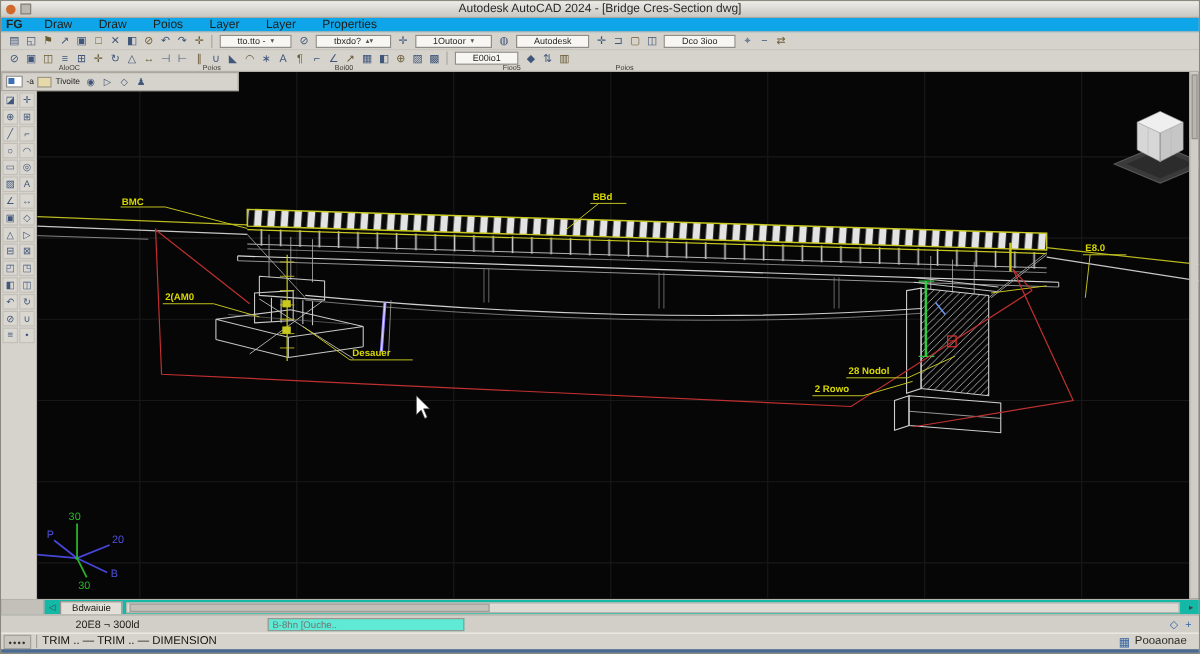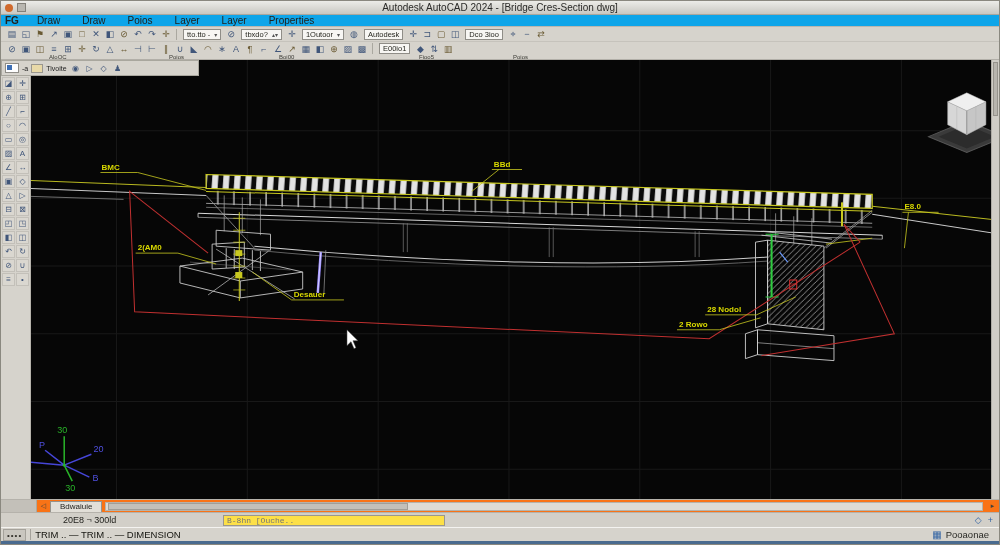--- a/index.html
+++ b/index.html
@@ -17,21 +17,21 @@
   .menubar { height:12px; background:#0ea5e9; border-bottom:1px solid #bab7b0; display:flex; align-items:center; font-size:10px; flex:0 0 auto;}
   .logo { font-weight:bold; font-size:10px; padding:0 7px 0 4px; color:#23231f; }
   .menuitem { padding:0 11px; color:#20201c;text-align:center; }
 
   
   .tbrow { background:#d6d3cc; display:flex; align-items:center; padding-left:4px; flex:0 0 auto; }
   .row1 { height:15px; border-bottom:1px solid #c6c3bc; }
   .row2 { height:18px; position:relative; border-bottom:1px solid #b2afa8; align-items:flex-start; padding-top:1px; }
   .tbi { width:14px; height:12px; font-size:9px; line-height:12px; text-align:center; color:#40567a; flex:0 0 auto; }
   .tbi:nth-child(3n) { color:#6a5a33; }
-  .combo { display:flex; align-items:center; background:#f7f6f3; border:1px solid #8f8d87; height:11px; font-size:7.5px; padding:0 3px; color:#26261f; margin:0 3px; white-space:nowrap; }
+  .combo { display:flex; align-items:center; background:#f7f6f3; border:1px solid #8f8d87; height:11px; font-size:7.5px; padding:0 14px; color:#26261f; margin:0 3px; white-space:nowrap; }
   .combo .dd { font-size:6px; color:#555; margin-left:4px; }
   .sep { width:1px; height:11px; background:#aaa8a0; margin:0 3px; flex:0 0 auto;}
   .grouplabels { position:absolute; left:0; top:12px; width:100%; height:6px; font-size:6px; color:#3a3a34; }
   .grouplabels span { position:absolute; top:0; }
 
   
   .main { flex:1 1 auto; display:flex; position:relative; background:#d6d3cc; min-height:0; }
   .leftrail { width:30px; flex:0 0 auto; background:#d6d3cc; border-right:1px solid #b6b3ac; padding-top:17px; }
   .palette { display:grid; grid-template-columns:13px 13px; gap:1px; justify-content:center; }
   .pali { width:13px; height:13px; font-size:8px; line-height:12px; text-align:center; color:#40567a; background:#dad7d0; border:1px solid #c3c0b9; }
@@ -39,30 +39,30 @@
   .canvas svg { position:absolute; inset:0; width:100%; height:100%; }
   .minitb { position:absolute; left:0; top:0; height:16px; width:198px; background:#d6d3cc; border:1px solid #a9a79e; display:flex; align-items:center; font-size:7px; z-index:3; padding:0 3px; gap:3px; }
   .chip { width:14px; height:10px; background:#fefefe; border:1px solid #8f8d87; position:relative; }
   .chip::after { content:""; position:absolute; left:1px; top:1px; width:5px; height:5px; background:#3d6fb4; }
   .swatch { width:12px; height:9px; background:#e8d9a8; border:1px solid #9a978f; }
   .mti { font-size:8px; color:#40567a; width:12px; text-align:center; }
   .vscroll { position:absolute; right:0; top:0; bottom:0; width:8px; background:#d0cdc6; border-left:1px solid #b0ada6; z-index:2; }
   .vthumb { position:absolute; top:2px; left:1px; width:5px; height:54px; background:#b8b5ae; border:1px solid #96938c; }
 
   
-  .tabrow { height:13px; flex:0 0 auto; background:#f97316; border-top:1px solid #b5b2ab; display:flex; align-items:center; font-size:8px; }
+  .tabrow { height:13px; flex:0 0 auto; background:#14b8a6; border-top:1px solid #b5b2ab; display:flex; align-items:center; font-size:8px; }
   .tab-pad { width:36px; height:100%; background:#c3c0b9; border-right:1px solid #aaa89f; }
   .tab-arrow { width:13px; text-align:center; font-size:7px; color:#44423c; }
   .model-tab { background:#e2dfd8; border:1px solid #96938c; border-bottom:none; padding:0 9px; height:11px; line-height:10px; color:#23231f; }
   .tab-track { flex:1; height:9px; margin:0 3px; background:#dedbd4; border:1px solid #b5b2ab; position:relative; }
   .tab-thumb { position:absolute; left:2px; top:0; width:300px; height:7px; background:#c3c0b9; border:1px solid #a19e97; }
 
   .cmdrow { height:15px; flex:0 0 auto; background:#d2cfc8; border-top:1px solid #b5b2ab; display:flex; align-items:center; font-size:9px; position:relative; padding-left:62px; }
   .cmd-history { color:#23231f; width:160px; }
-  .cmdinput { width:222px; height:11px; font-size:8px; font-family:Liberation Mono, monospace; color:#6a685f; background:#fde047; border:1px solid #9a978f; padding:0 3px; }
+  .cmdinput { width:164px; height:11px; font-size:8px; font-family:Liberation Sans, sans-serif; color:#6a685f; background:#5eead4; border:1px solid #9a978f; padding:0 3px; }
   .cmd-icons { position:absolute; right:6px; display:flex; gap:6px; font-size:9px; color:#3465a4; }
 
   .statusrow { height:14px; flex:0 0 auto; background:#d6d3cc; border-top:1px solid #f4f3f0; display:flex; align-items:center; font-size:9.5px; }
   .dots { margin-left:2px; letter-spacing:1px; background:#c9c6bf; border:1px solid #a5a29b; padding:0 3px; height:12px; line-height:11px; font-size:8px; color:#33312b; }
   .st-sep { width:1px; height:11px; background:#a5a29b; margin:0 4px; }
   .modes { color:#14140f; }
   .st-right { margin-left:auto; display:flex; align-items:center; gap:4px; padding-right:10px; color:#2a2a26; }
   .grid-ic { color:#3465a4; font-size:10px; }
   .bottomedge { height:3px; flex:0 0 auto; background:#4a6b8f; }
 

